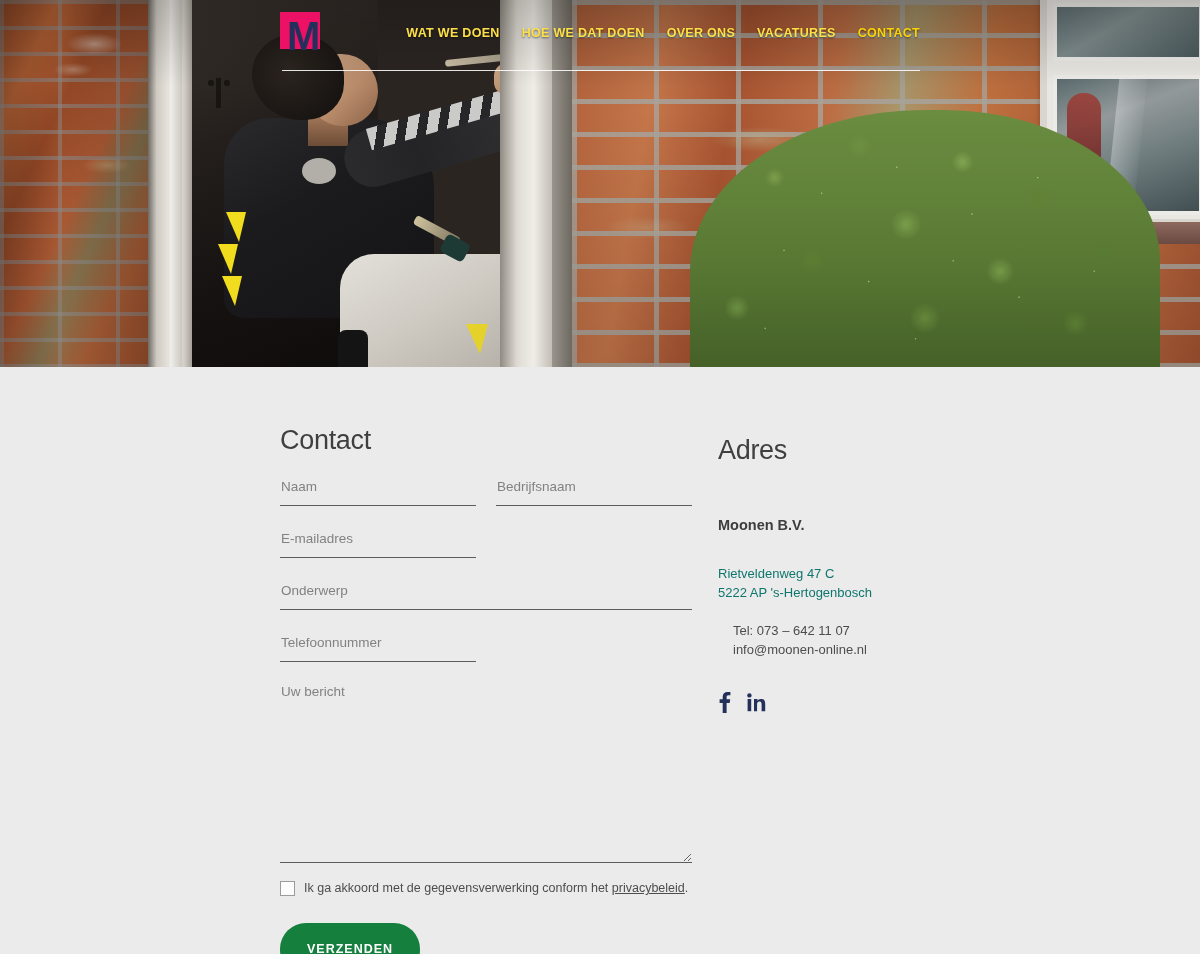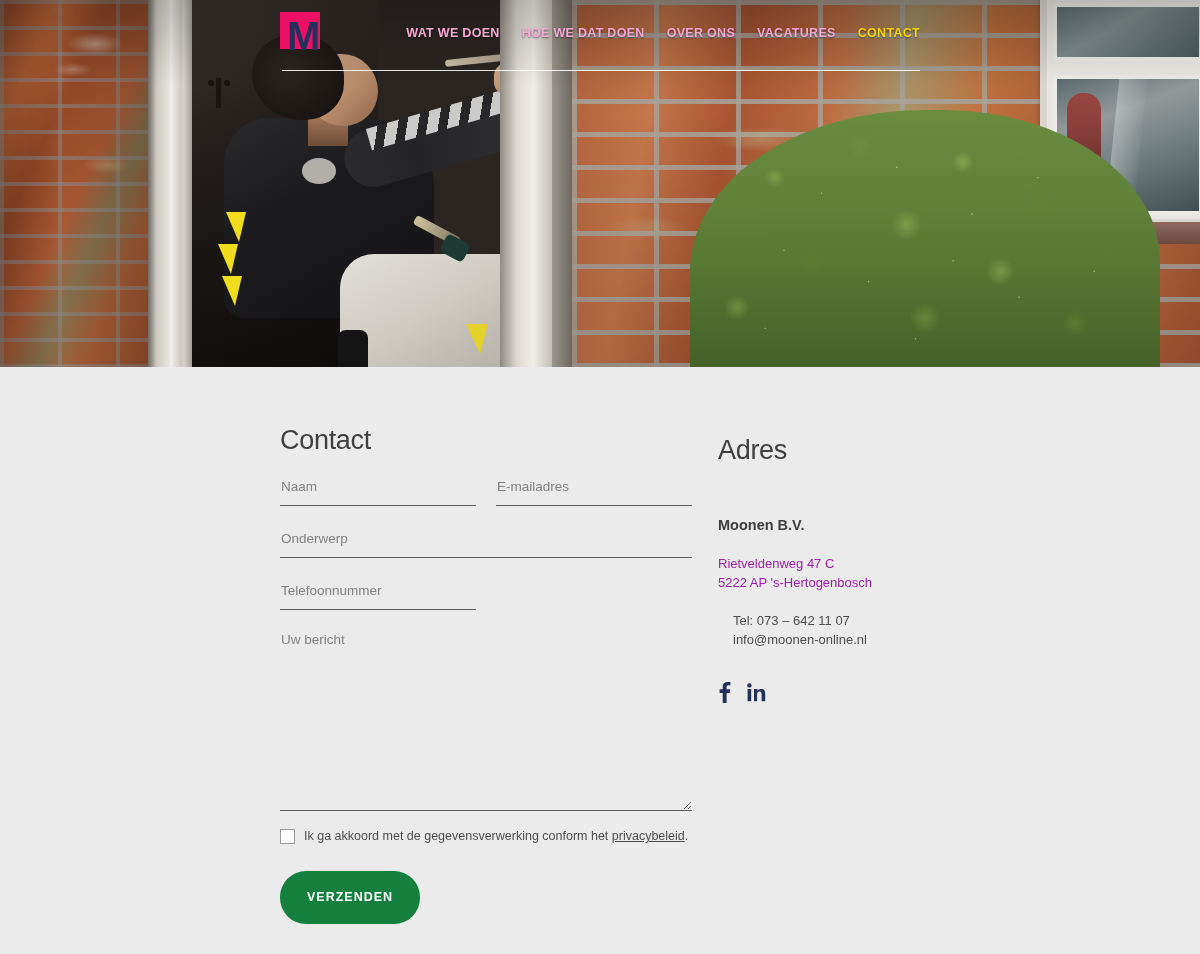--- a/index.html
+++ b/index.html
@@ -380,21 +380,21 @@
   }
 
   .nav {
     position: absolute;
     right: 0; top: 26px;
     display: flex;
     align-items: center;
     gap: 0;
   }
   .nav a {
-    color: #f9a8d4;
+    color: #fde047;
     text-decoration: none;
     font-size: 12.5px;
     font-weight: 700;
     letter-spacing: .3px;
     padding: 0 11px;
     text-shadow: 0 1px 2px rgba(0,0,0,.5);
     white-space: nowrap;
   }
   .nav a.active { color: #fbd307; }
   .nav a:last-child { padding-right: 0; }
@@ -525,23 +525,23 @@
     width: 210px;
   }
   .company-name {
     margin-top: 49px;
     font-size: 14.5px;
     font-weight: 700;
     color: #3d3d3d;
     line-height: 20px;
   }
   .addr-block {
-    margin-top: 19px;
+    margin-top: 29px;
     font-size: 13px;
-    color: #a21caf;
+    color: #0f766e;
     line-height: 19px;
   }
   .contact-block {
     margin-top: 19px;
     font-size: 13px;
     color: #4d4d4d;
     line-height: 19px;
     margin-left: 15px;
   }
   .socials {
@@ -630,20 +630,23 @@
 
 <div class="content">
   <div class="content-inner">
 
     <div class="form-col">
       <h2 class="section-title">Contact</h2>
 
       <form class="form-grid">
         <div class="field">
           <input type="text" placeholder="Naam" style="">
+        </div>
+        <div class="field">
+          <input type="text" placeholder="Bedrijfsnaam" style="">
         </div>
         <div class="field">
           <input type="text" placeholder="E-mailadres" style="">
         </div>
         <div class="field full">
           <input type="text" placeholder="Onderwerp" style="">
         </div>
         <div class="field">
           <input type="text" placeholder="Telefoonnummer" style="">
         </div>

